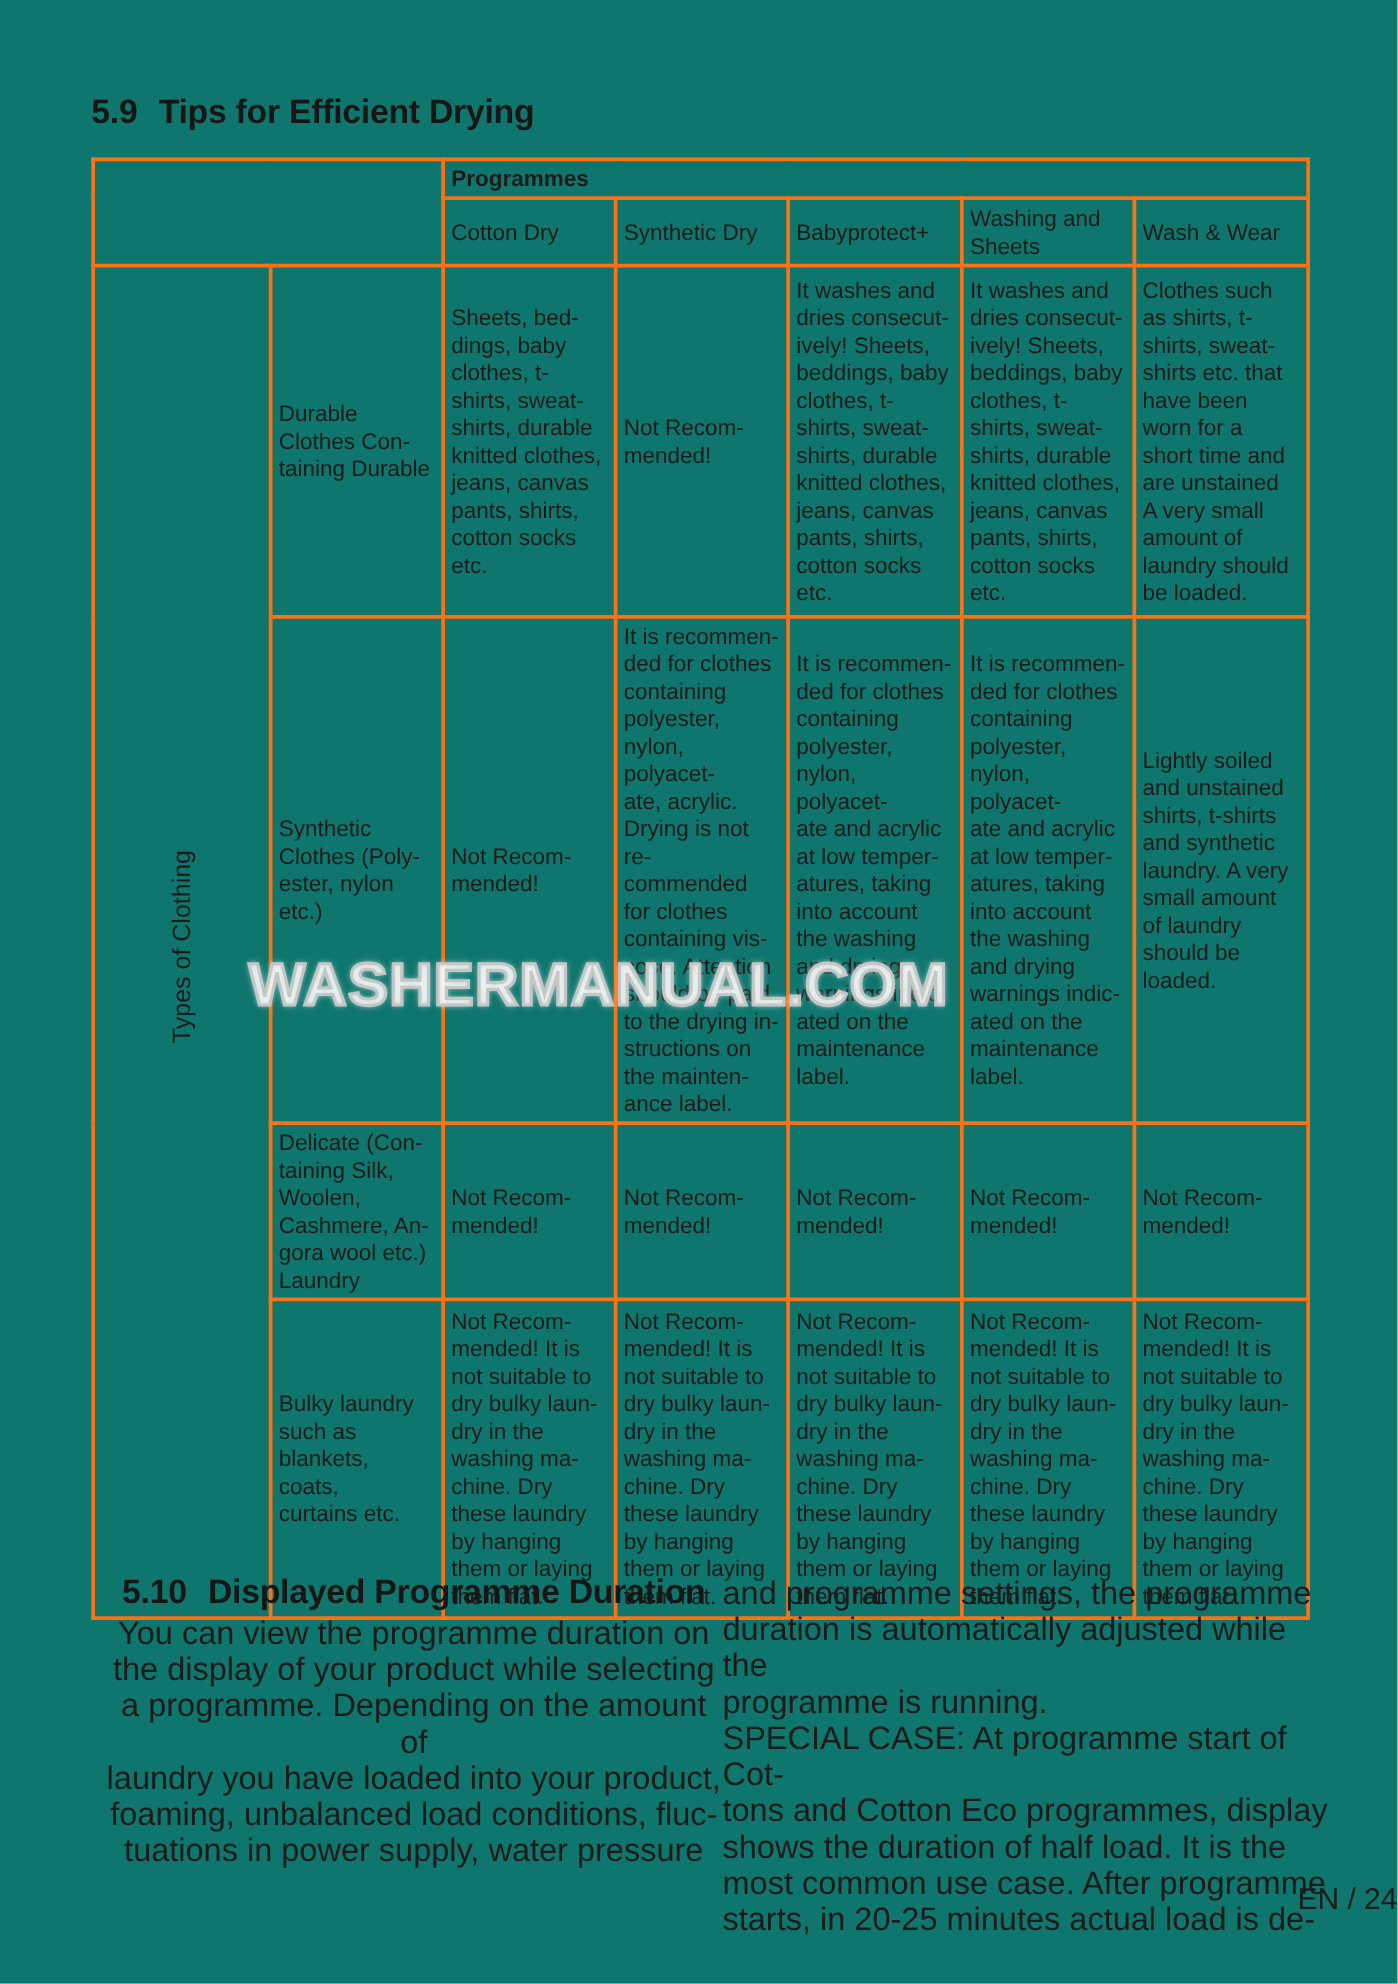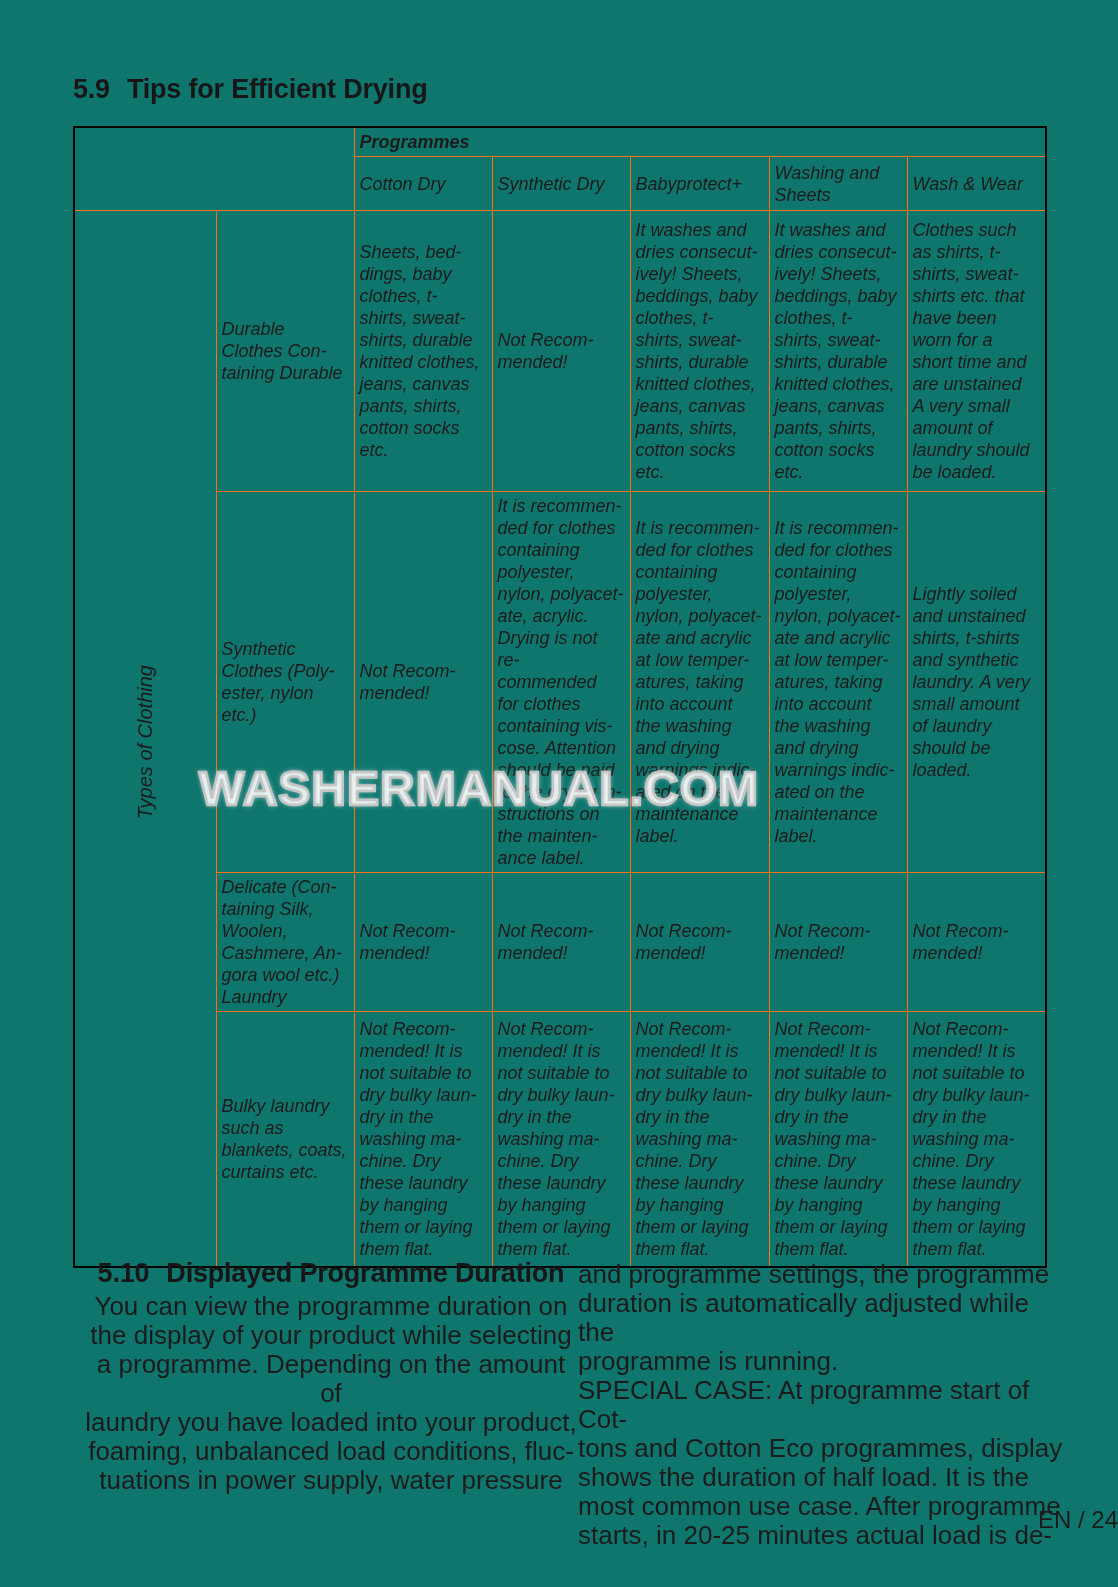--- a/index.html
+++ b/index.html
@@ -31,29 +31,28 @@
   
   table.tips {
     position:absolute;
     left:73px; top:126px;
     width:972px;
     border-collapse:collapse;
     table-layout:fixed;
     border:2px solid #000;
   }
   table.tips td {
-    border:1px solid #f97316;
+    border:3px solid #f97316;
     font-size:18px;
     line-height:22px;
     padding:3px 5px;
     vertical-align:middle;
     white-space:pre-line;
     overflow:hidden;
     color:#1b1b1b;
-    font-style:italic;
   }
   tr.hr-a { height:29px; }
   tr.hr-b { height:54px; }
   tr.r0 { height:281px; }
   tr.r1 { height:374px; }
   tr.r2 { height:134px;margin-left:20px; }
   tr.r3 { height:255px; }
   td.programmes { font-weight:bold; font-size:19px; }
   td.colhdr { font-size:19px; }
   td.types { vertical-align:top; text-align:center; }

